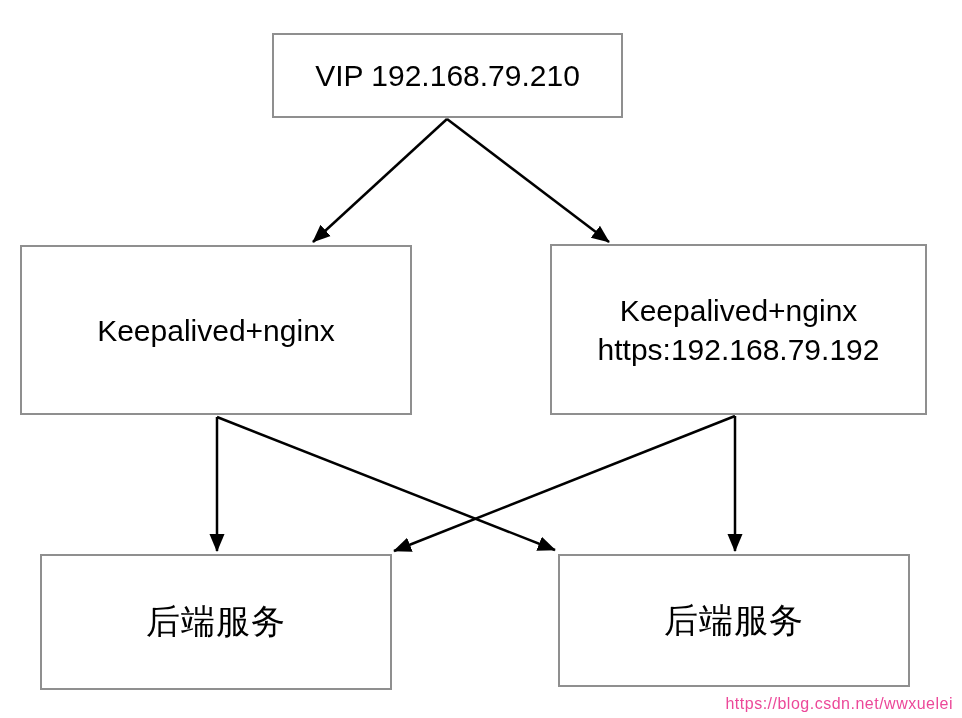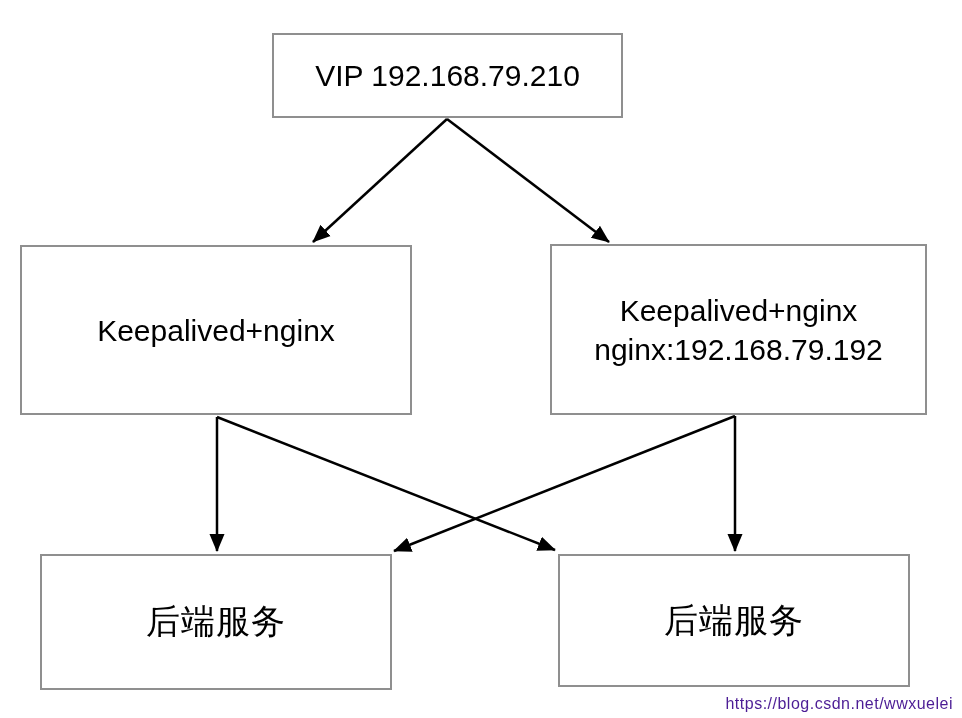--- a/index.html
+++ b/index.html
@@ -58,21 +58,21 @@
   }
   .node .line {
     display: block;
     white-space: nowrap;
   }
   #watermark {
     position: absolute;
     right: 9px;
     bottom: 5px;
     font-size: 16px;
-    color: #4c1d95;
+    color: #ec4899;
     letter-spacing: 0.5px;
     z-index: 3;
   }
 </style>
 </head>
 <body>
 
 <div id="canvas">
 
   <svg id="arrows" viewBox="0 0 962 718" xmlns="http://www.w3.org/2000/svg">
@@ -92,21 +92,21 @@
   <div class="node node-vip">
     <span class="line">VIP 192.168.79.210</span>
   </div>
 
   <div class="node node-master">
     <span class="line">Keepalived+nginx</span>
   </div>
 
   <div class="node node-backup">
     <span class="line">Keepalived+nginx</span>
-    <span class="line">nginx:192.168.79.192</span>
+    <span class="line">https:192.168.79.192</span>
   </div>
 
   <div class="node node-backend-left">
     <span class="line">后端服务</span>
   </div>
 
   <div class="node node-backend-right">
     <span class="line">后端服务</span>
   </div>
 

